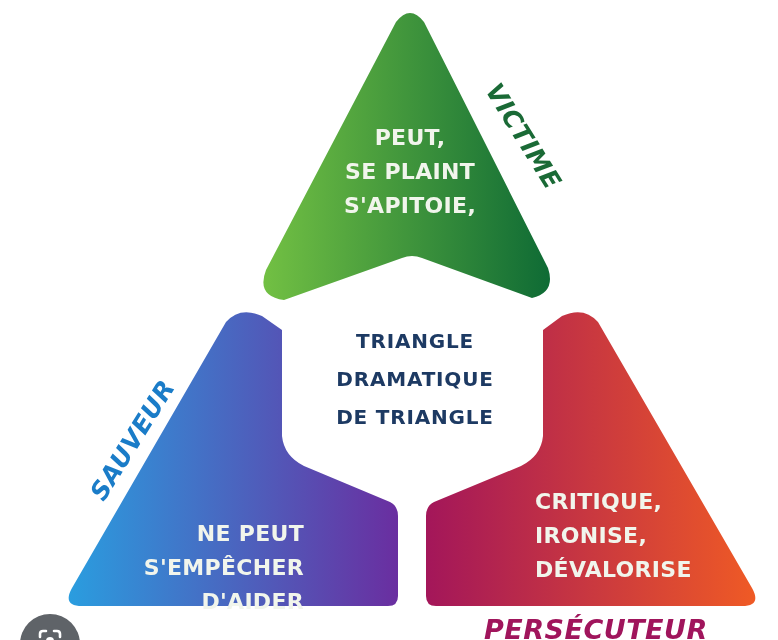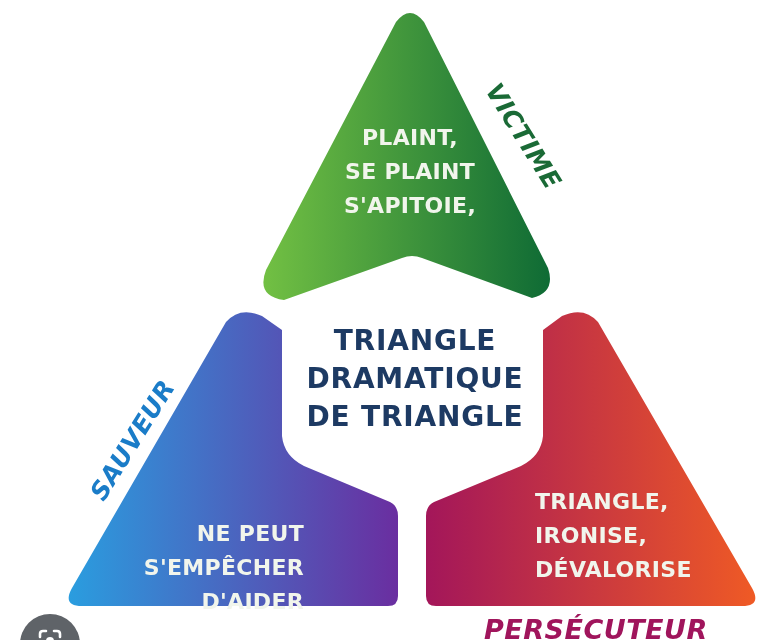--- a/index.html
+++ b/index.html
@@ -5,21 +5,21 @@
     html, body { margin: 0; padding: 0; }
     body {
       width: 778px; height: 640px; overflow: hidden; position: relative;
       background: #ffffff;
       font-family: "DejaVu Sans", "Liberation Sans", sans-serif;
     }
     #diagram { position: absolute; left: 0; top: 0; width: 778px; height: 640px; }
     .lbl { position: absolute; font-weight: bold; font-size: 22px; line-height: 34px; letter-spacing: 0.3px; white-space: nowrap; }
     .lbl div { display: block; }
     .role { position: absolute; font-weight: bold; font-style: italic; font-size: 25px; letter-spacing: 0.5px; white-space: nowrap; transform-origin: center center; }
-    .center-title { position: absolute; left: 290px; top: 322px; width: 250px; text-align: center; color: #1d3a63; font-weight: bold; font-size: 28px; line-height: 38px; letter-spacing: 0.8px; }
+    .center-title { position: absolute; left: 290px; top: 322px; width: 250px; text-align: center; color: #1d3a63; font-weight: bold; font-size: 20px; line-height: 38px; letter-spacing: 0.8px; }
     .center-title div { display: block; }
     #lens-button { position: absolute; left: 20px; top: 614px; width: 60px; height: 60px; border-radius: 50%; background: #5f6368; cursor: pointer; }
     #lens-button svg { position: absolute; left: 17px; top: 14px; }
   </style>
 </head>
 <body>
 
 <div id="diagram">
   <svg width="778" height="640" viewBox="0 0 778 640" style="position:absolute;left:0;top:0">
     <defs>
@@ -38,35 +38,35 @@
     </defs>
 
     <path fill="url(#gGreen)" d="M 396 22 Q 410 4 424 22 L 548 268 Q 556 292 532 298 L 422 258 Q 412 254 402 258 L 284 300 Q 256 296 266 270 Z"></path>
 
     <path fill="url(#gBlue)" d="M 226 322 Q 240 306 262 316 L 282 330 L 282 436 Q 284 456 304 466 L 390 502 Q 398 506 398 516 L 398 596 Q 398 606 388 606 L 82 606 Q 62 606 72 588 Z"></path>
 
     <path fill="url(#gRed)" d="M 598 322 Q 584 306 562 316 L 543 330 L 543 436 Q 541 456 521 466 L 434 502 Q 426 506 426 516 L 426 596 Q 426 606 436 606 L 742 606 Q 762 606 752 588 Z"></path>
   </svg>
 
   <div class="lbl" style="left:330px; top:121px; width:160px; text-align:center; color:#f1f5ec;">
-    <div>PLAINT,</div>
+    <div>PEUT,</div>
     <div>SE PLAINT</div>
     <div>S'APITOIE,</div>
   </div>
   <div class="role" style="left:466px; top:118px; width:110px; text-align:center; color:#1a6a36; transform: rotate(58deg);">VICTIME</div>
 
   <div class="lbl" style="left:122px; top:485px; width:182px; text-align:right; color:#f1f5ec;margin-top:32px;">
     <div>NE PEUT</div>
     <div>S'EMPÊCHER</div>
     <div>D'AIDER</div>
   </div>
   <div class="role" style="left:66px; top:428px; width:130px; text-align:center; color:#1a7cc8; transform: rotate(-58deg);">SAUVEUR</div>
 
   <div class="lbl" style="left:535px; top:485px; width:200px; text-align:left; color:#f1f5ec;">
-    <div>TRIANGLE,</div>
+    <div>CRITIQUE,</div>
     <div>IRONISE,</div>
     <div>DÉVALORISE</div>
   </div>
   <div class="role" style="left:484px; top:614px; width:230px; text-align:left; color:#a0155c; font-size:27px;">PERSÉCUTEUR</div>
 
   <div class="center-title">
     <div>TRIANGLE</div>
     <div>DRAMATIQUE</div>
     <div>DE TRIANGLE</div>
   </div>

